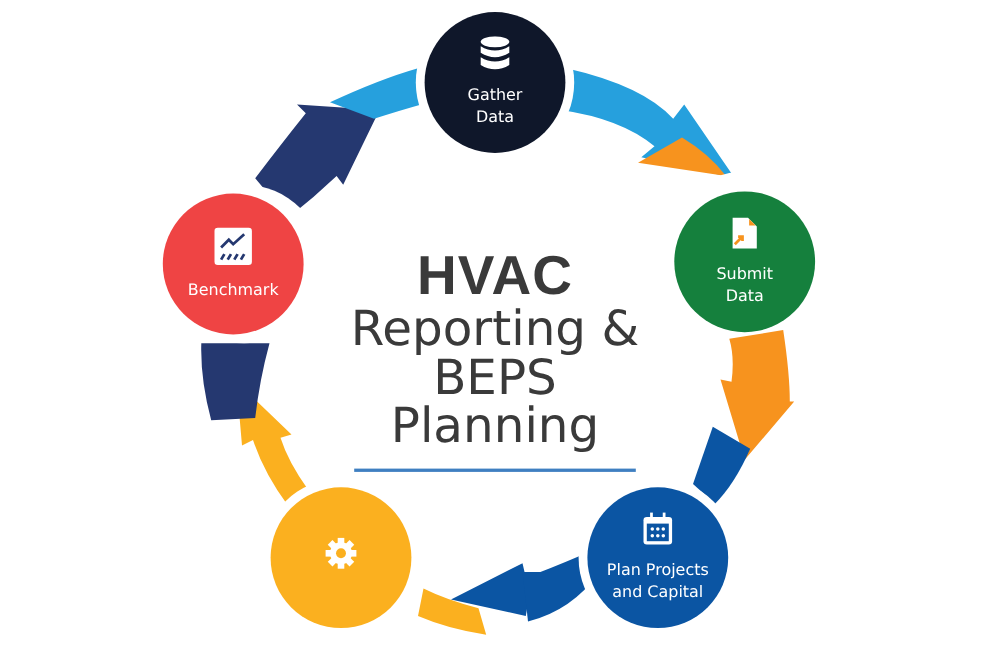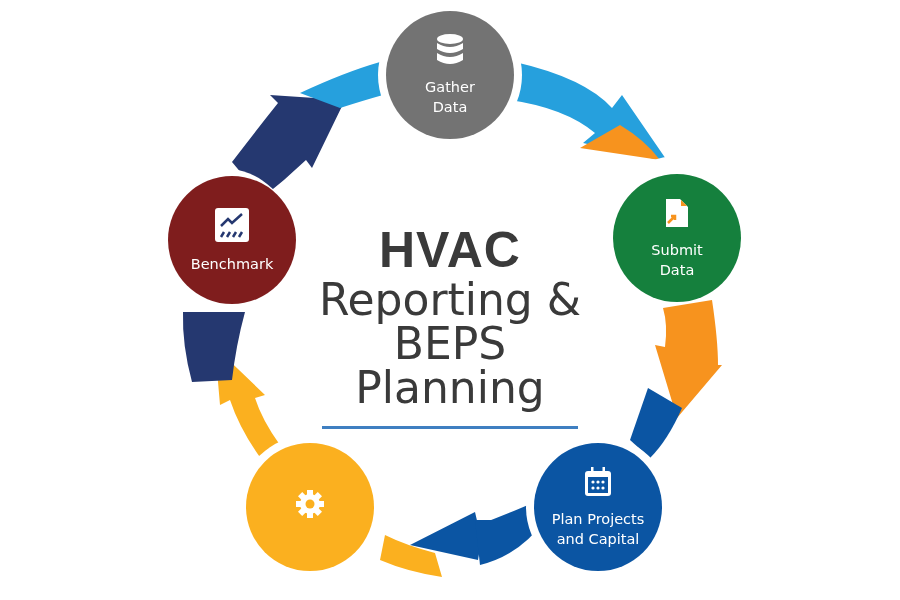--- a/index.html
+++ b/index.html
@@ -46,21 +46,21 @@
     <path d="M300,93 Q345,72 380,62 L383,95 Q365,100 340,108 Z" fill="#26a0dd"></path>
   </g>
 
   <circle cx="450" cy="75" r="72" fill="#ffffff"></circle>
   <circle cx="677" cy="228" r="72" fill="#ffffff"></circle>
   <circle cx="598" cy="507" r="72" fill="#ffffff"></circle>
   <circle cx="310" cy="507" r="72" fill="#ffffff"></circle>
   <circle cx="222" cy="240" r="72" fill="#ffffff"></circle>
 </svg>
 
-<div class="node" style="left:386px;top:11px;width:128px;height:128px;background:#737373;">
+<div class="node" style="left:386px;top:11px;width:128px;height:128px;background:#0f172a;">
   <span class="icon">
     <svg width="30" height="32" viewBox="0 0 30 32">
         <ellipse cx="15" cy="5" rx="13" ry="5" fill="#fff"></ellipse>
         <path d="M2,9 Q15,17 28,9 L28,15 Q15,23 2,15 Z" fill="#fff"></path>
         <path d="M2,19 Q15,27 28,19 L28,26 Q15,34 2,26 Z" fill="#fff"></path>
       </svg>
   </span>
   <span class="lbl">Gather
 Data</span>
 </div>
@@ -108,21 +108,21 @@
           <rect x="12" y="1" width="6" height="6" transform="rotate(45 15 15)"></rect>
           <rect x="12" y="23" width="6" height="6" transform="rotate(45 15 15)"></rect>
           <rect x="1" y="12" width="6" height="6" transform="rotate(45 15 15)"></rect>
           <rect x="23" y="12" width="6" height="6" transform="rotate(45 15 15)"></rect>
         </g>
         <circle cx="15" cy="15" r="4.5" fill="#fbb01f"></circle>
       </svg>
   </span>
 </div>
 
-<div class="node" style="left:168px;top:176px;width:128px;height:128px;background:#7f1d1d;">
+<div class="node" style="left:148px;top:176px;width:128px;height:128px;background:#ef4444;">
   <span class="icon">
     <svg width="36" height="36" viewBox="0 0 36 36">
         <rect x="1" y="1" width="34" height="34" rx="3" fill="#fff"></rect>
         <path d="M7,19 L14,12 L18,16 L28,7" stroke="#253870" stroke-width="2.5" fill="none"></path>
         <path d="M7,30 L10,25 M13,30 L16,25 M19,30 L22,25 M25,30 L28,25" stroke="#253870" stroke-width="2.5"></path>
       </svg>
   </span>
   <span class="lbl">Benchmark</span>
 </div>
 

